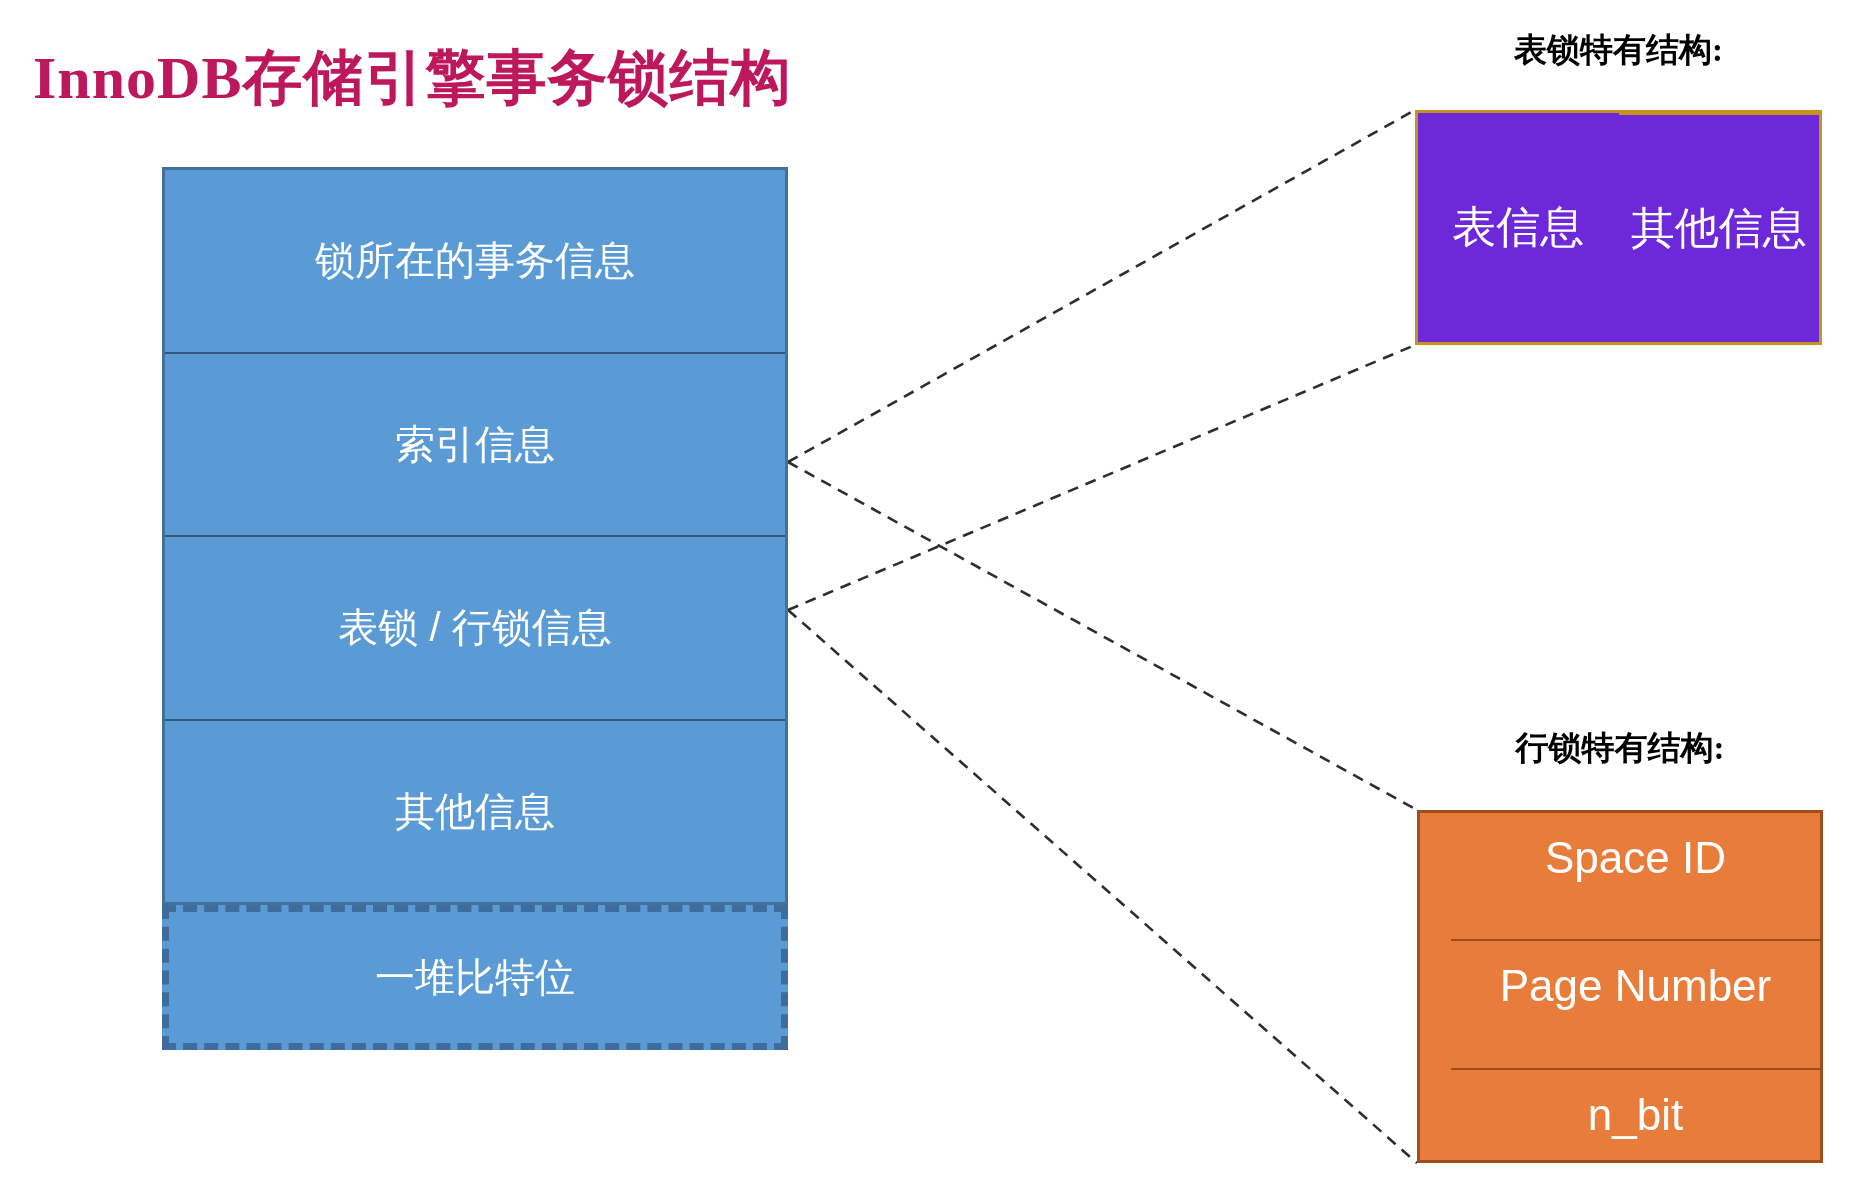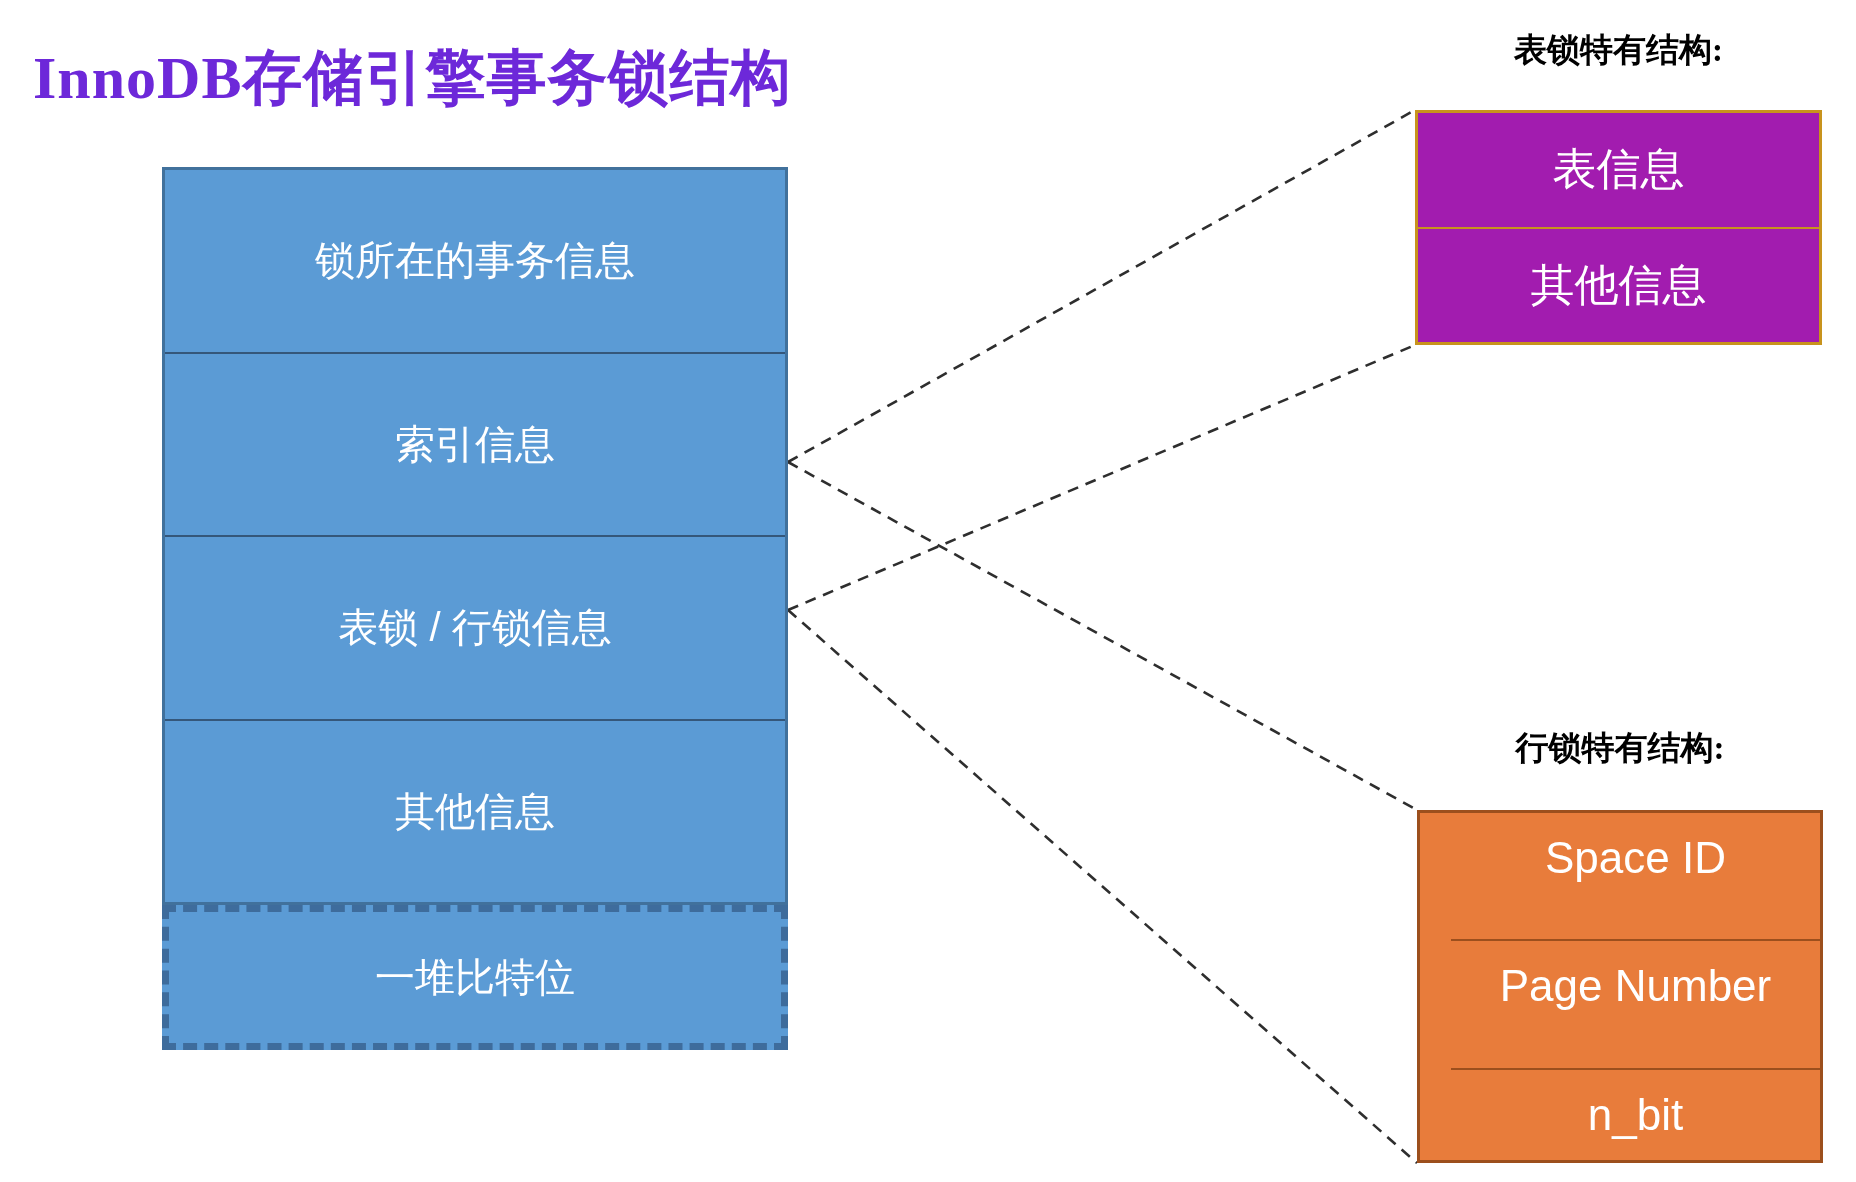--- a/index.html
+++ b/index.html
@@ -17,21 +17,21 @@
 
   
   .page-title {
     position: absolute;
     left: 33px;
     top: 38px;
     width: 900px;
     font-family: "Liberation Serif", serif;
     font-size: 60px;
     font-weight: 600;
-    color: #6d28d9;
+    color: #be185d;
     letter-spacing: 1px;
     white-space: nowrap;
   }
 
   
   svg.connectors {
     position: absolute;
     left: 0;
     top: 0;
     width: 1856px;
@@ -95,24 +95,23 @@
   .row-lock-caption   { left: 1417px; top: 726px; width: 406px; }
 
   
   .table-lock-box {
     position: absolute;
     left: 1415px;
     top: 110px;
     width: 407px;
     height: 235px;
     box-sizing: border-box;
-    background: #a21caf;
+    background: #6d28d9;
     border: 3px solid #c8931d;
     display: flex;
-    flex-direction: column;
   }
   .table-lock-box .t-row {
     flex: 1;
     display: flex;
     align-items: center;
     justify-content: center;
     color: #ffffff;
     font-size: 44px;
   }
   .table-lock-box .t-row + .t-row {

